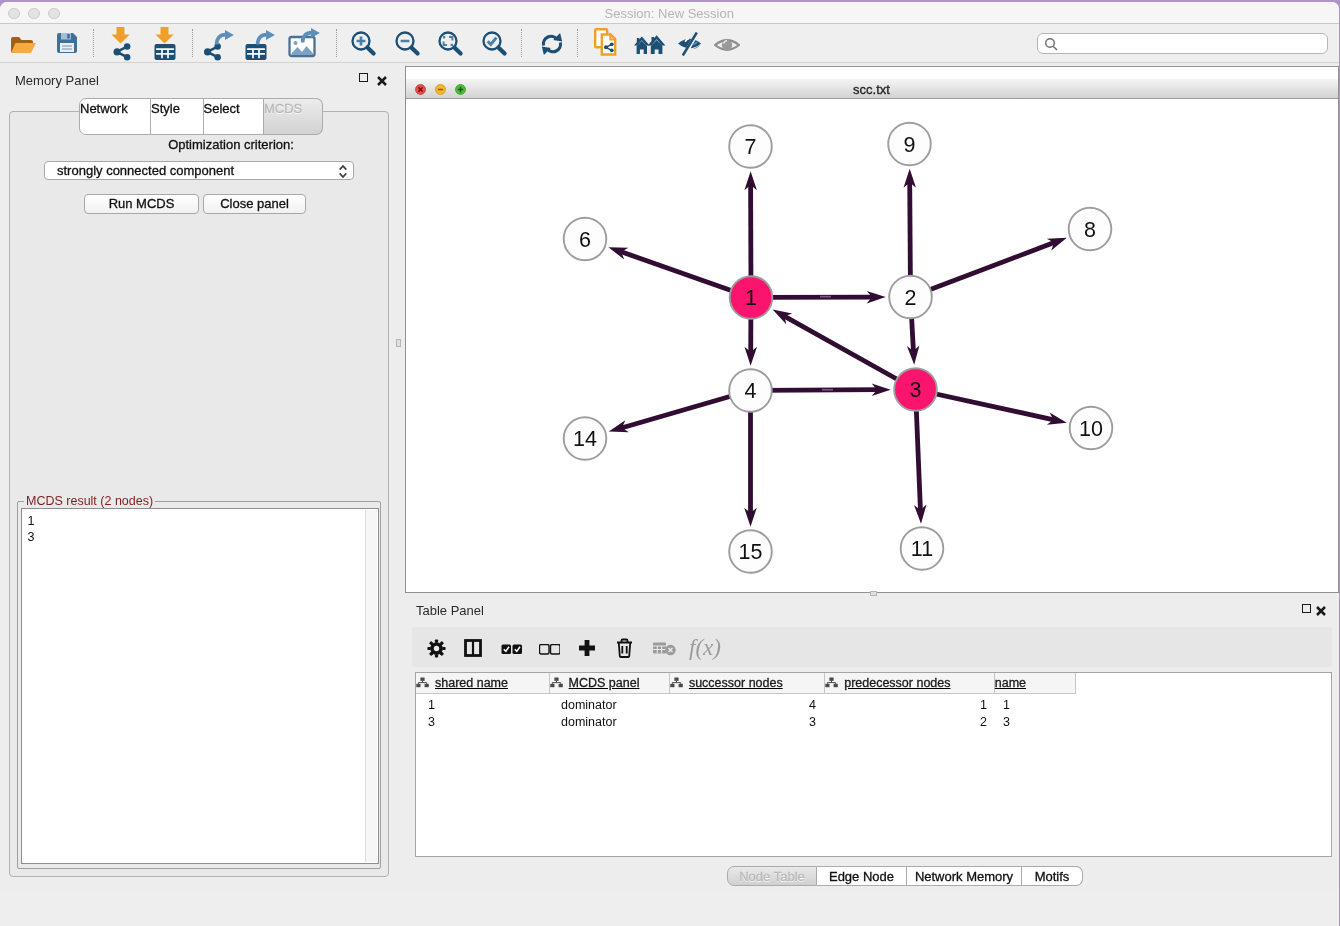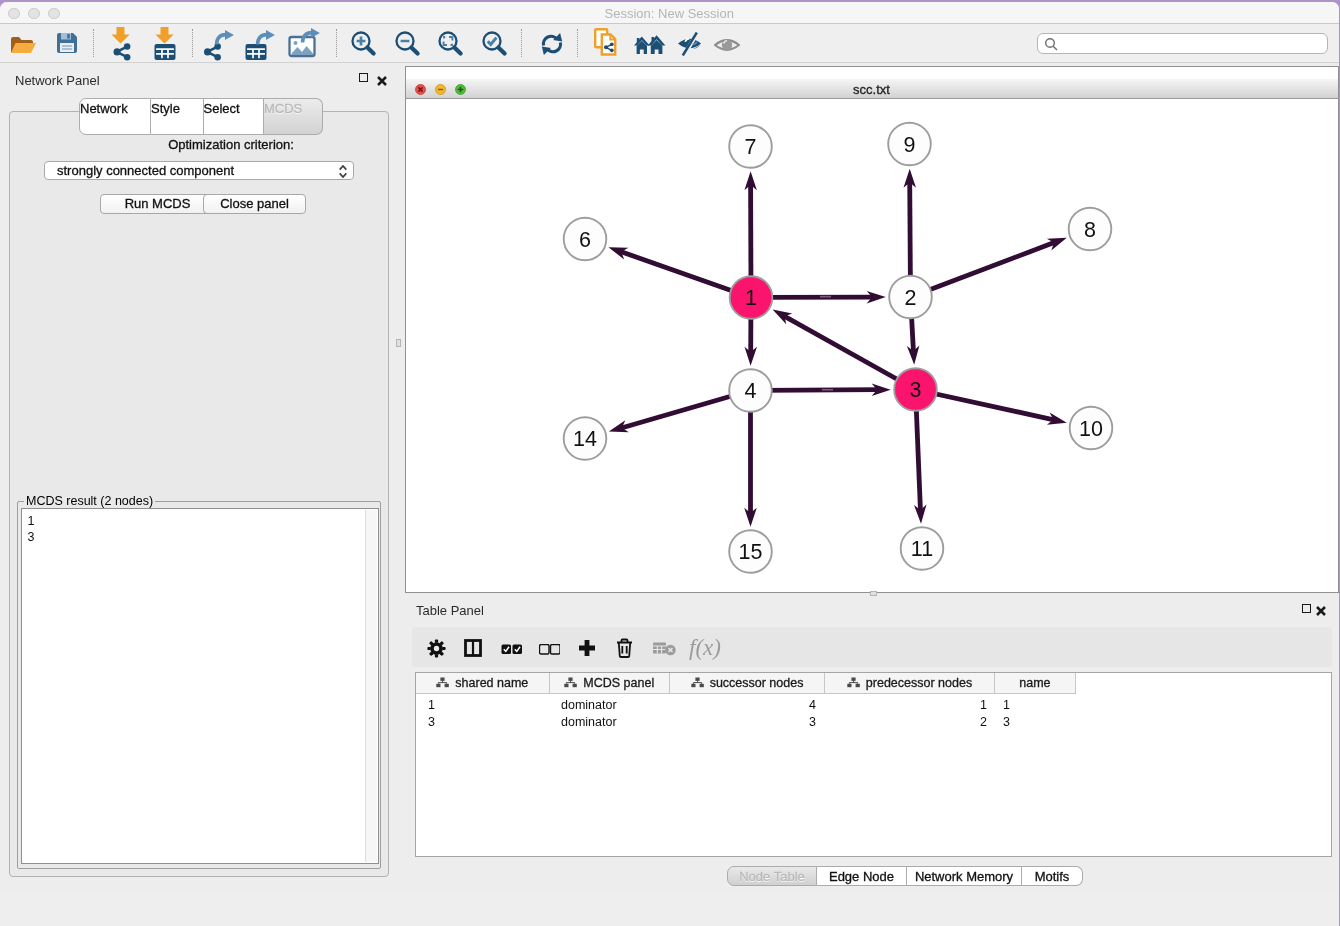--- a/index.html
+++ b/index.html
@@ -26,38 +26,38 @@
 .tab { position:absolute; top:34.5px; height:37px; background:#fff; border:1px solid #acacac;
   font-size:13px; color:#111; text-align:left; line-height:19px; z-index:3; -webkit-text-stroke:0.3px; }
 #opt-label { position:absolute; left:0; top:74px; width:398px; text-align:center; font-size:13px; color:#111;margin-left:32px; -webkit-text-stroke:0.3px; }
 #dropdown { position:absolute; left:44px; top:98px; width:310px; height:19px; background:#fff;
   border:1px solid #a8a8a8; border-radius:4px; font-size:13px; color:#111; line-height:17px; padding-left:12px; -webkit-text-stroke:0.3px; }
 #dropdown svg { position:absolute; right:4px; top:2px; }
 .btn { position:absolute; top:131px; height:20px; background:linear-gradient(#ffffff,#f1f1f1);
   border:1px solid #a8a8a8; border-radius:4px; font-size:13px; color:#111; text-align:center; line-height:18px; -webkit-text-stroke:0.3px; }
 #mcds-box { position:absolute; left:17px; top:438px; width:364px; height:368px;
   border:1px solid #9f9f9f; border-radius:2px; }
-#mcds-label { position:absolute; left:6px; top:-8px; background:#e9e9e9; padding:0 2px; font-size:12.5px; color:#000000; }
+#mcds-label { position:absolute; left:6px; top:-8px; background:#e9e9e9; padding:0 2px; font-size:12.5px; color:#7f1d1d; }
 #mcds-text { position:absolute; left:2.5px; top:5.5px; width:358px; height:356px; background:#fff;
   border:1px solid #8f8f8f; font-size:12.5px; color:#111; padding:4px 0 0 6px; line-height:16px; }
 #mcds-scroll { position:absolute; right:1px; top:1px; width:12px; height:352px; background:#f6f6f6; border-left:1px solid #ddd; }
 #netwin { position:absolute; left:404.5px; top:3px; width:934px; height:526.5px;
   border:1px solid #919191; background:#fff; }
 #nettitle { position:absolute; left:0; top:12px; width:100%; height:20px;
   background:linear-gradient(#f5f5f5,#d2d2d2); border-bottom:1px solid #9a9a9a; }
 #nettitle span.t { position:absolute; width:100%; text-align:center; top:3px; font-size:13px; color:#222; -webkit-text-stroke:0.3px; }
 .mtl { position:absolute; top:4.5px; width:11px; height:11px; border-radius:50%; font-size:9px;
   text-align:center; }
 #hgrip { position:absolute; left:464px; top:524px; width:7px; height:5px; background:#e0e0e0; border:1px solid #b5b5b5; }
 #vgrip { position:absolute; left:396px; top:276px; width:5px; height:8px; background:#e0e0e0; border:1px solid #b5b5b5; }
 #tp-title { position:absolute; left:416px; top:540px; font-size:13px; color:#2b2b2b; }
 #tp-table { position:absolute; left:415px; top:609px; width:917px; height:185px; background:#fff;
   border:1px solid #a5a5a5; }
 .hcell { position:absolute; top:0; height:21px; background:#f5f5f5; border-right:1px solid #c6c6c6;
-  border-bottom:1px solid #c6c6c6; text-align:center; }
+  border-bottom:1px solid #c6c6c6; text-align:left;text-decoration:underline; }
 .hlab { font-size:12.5px; color:#1a1a1a; line-height:21px; -webkit-text-stroke:0.3px; }
 .horg { display:inline-block; vertical-align:-1px; margin-right:6px; }
 .trow { position:absolute; font-size:12.5px; color:#111; }
 .btab { position:absolute; top:803px; height:20px; background:#fff; border:1px solid #ababab;
   font-size:13px; color:#111; text-align:center; line-height:19px;margin-left:35px; -webkit-text-stroke:0.3px; }
 </style></head><body>
 <div id="win">
   <div id="titlebar">
     <div class="tl" style="left:8px"></div>
       <div class="tl" style="left:28px"></div>
@@ -193,35 +193,35 @@
           <path d="M9.5,7.5 a4.5,4.5 0 0 1 3.5,-3" fill="none" stroke="#e8e8e8" stroke-width="1.7"></path>
         </svg></div>
     <div id="search">
         <svg width="15" height="15" viewBox="0 0 15 15">
           <circle cx="6" cy="6" r="4.3" fill="none" stroke="#6f6f6f" stroke-width="1.4"></circle>
           <line x1="9.2" y1="9.2" x2="13" y2="13" stroke="#6f6f6f" stroke-width="1.4"></line>
         </svg>
       </div>
   </div>
   <div id="main">
-    <div id="cp-title">Network Panel</div>
+    <div id="cp-title">Memory Panel</div>
     <div class="wbtn-sq" style="left:359px;top:10px"></div>
     <div class="wbtn-x" style="left:376px;top:10px"><svg width="12" height="12" viewBox="0 0 12 12">
           <path d="M2,2 L10,10 M10,2 L2,10" stroke="#1a1a1a" stroke-width="2.5"></path>
         </svg></div>
     <div id="cp-pane"></div>
     <div class="tab" style="left:79px;width:72px;border-radius:7px 0 0 7px">Network</div>
     <div class="tab" style="left:151px;width:52.5px;border-left:none">Style</div>
     <div class="tab" style="left:203.5px;width:60.5px;border-left:none">Select</div>
     <div class="tab" style="left:264px;width:59px;border-left:none;border-radius:0 7px 7px 0;background:linear-gradient(#ececec,#d2d2d2);color:#b9b9b9;text-shadow:0 1px 0 #fff">MCDS</div>
     <div id="opt-label">Optimization criterion:</div>
     <div id="dropdown">strongly connected component<svg width="12" height="15" viewBox="0 0 12 15">
           <path d="M2.7,5.6 L6,2 L9.3,5.6 M2.7,9.4 L6,13 L9.3,9.4" stroke="#3e3e3e" stroke-width="1.7" fill="none"></path>
         </svg></div>
-    <div class="btn" style="left:100px;width:115px">Run MCDS</div>
+    <div class="btn" style="left:84px;width:115px">Run MCDS</div>
     <div class="btn" style="left:203px;width:103px">Close panel</div>
     <div id="mcds-box">
         <div id="mcds-label">MCDS result (2 nodes)</div>
       <div id="mcds-text">1<br>3<div id="mcds-scroll"></div></div>
     </div>
     <div id="netwin">
       <div id="nettitle">
         <div class="mtl" style="left:9px"><svg width="11" height="11" viewBox="0 0 11 11">
               <circle cx="5.5" cy="5.5" r="5" fill="#e4504e" stroke="#c13d36" stroke-width="0.8"></circle>
               <path d="M3.4,3.4 L7.6,7.6 M7.6,3.4 L3.4,7.6" stroke="#7c1412" stroke-width="1.5"></path>

